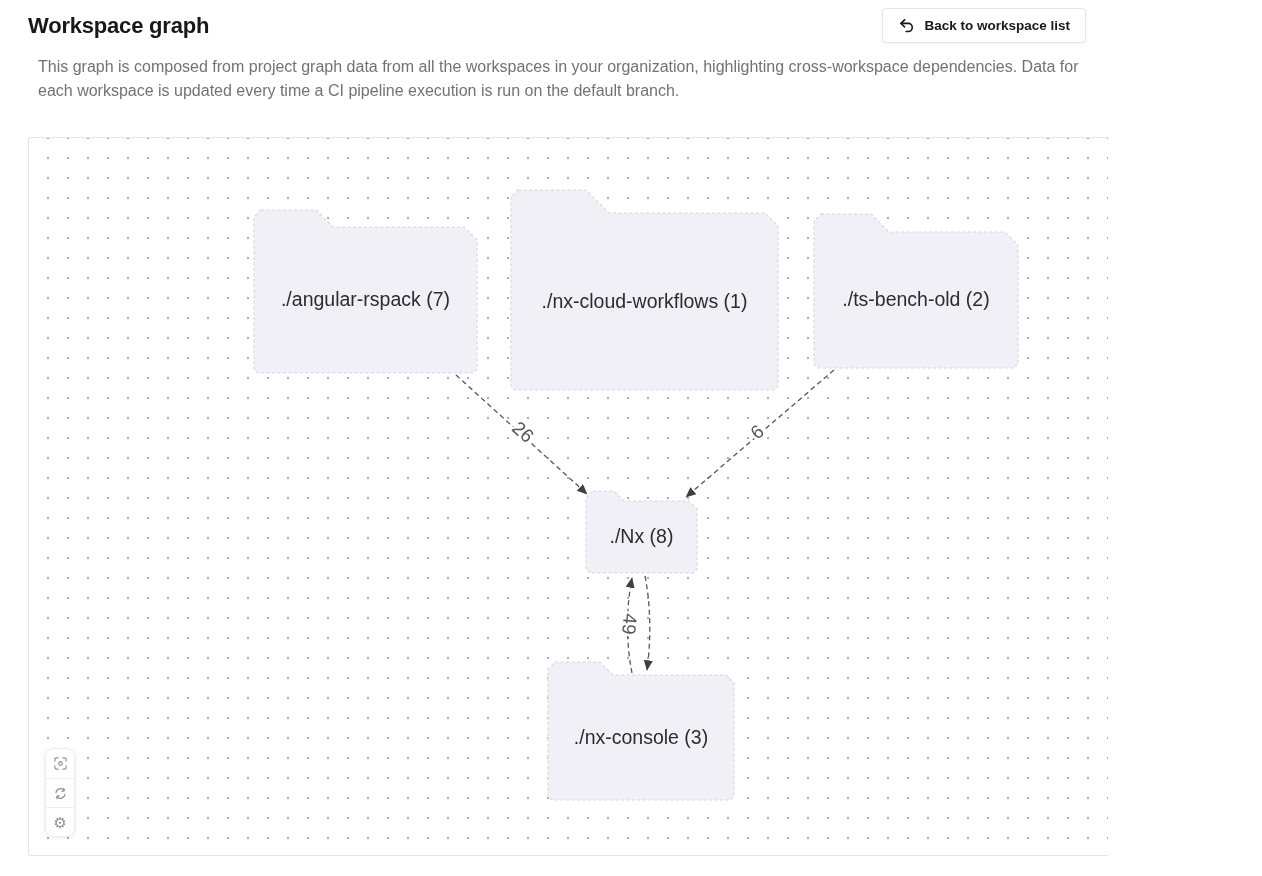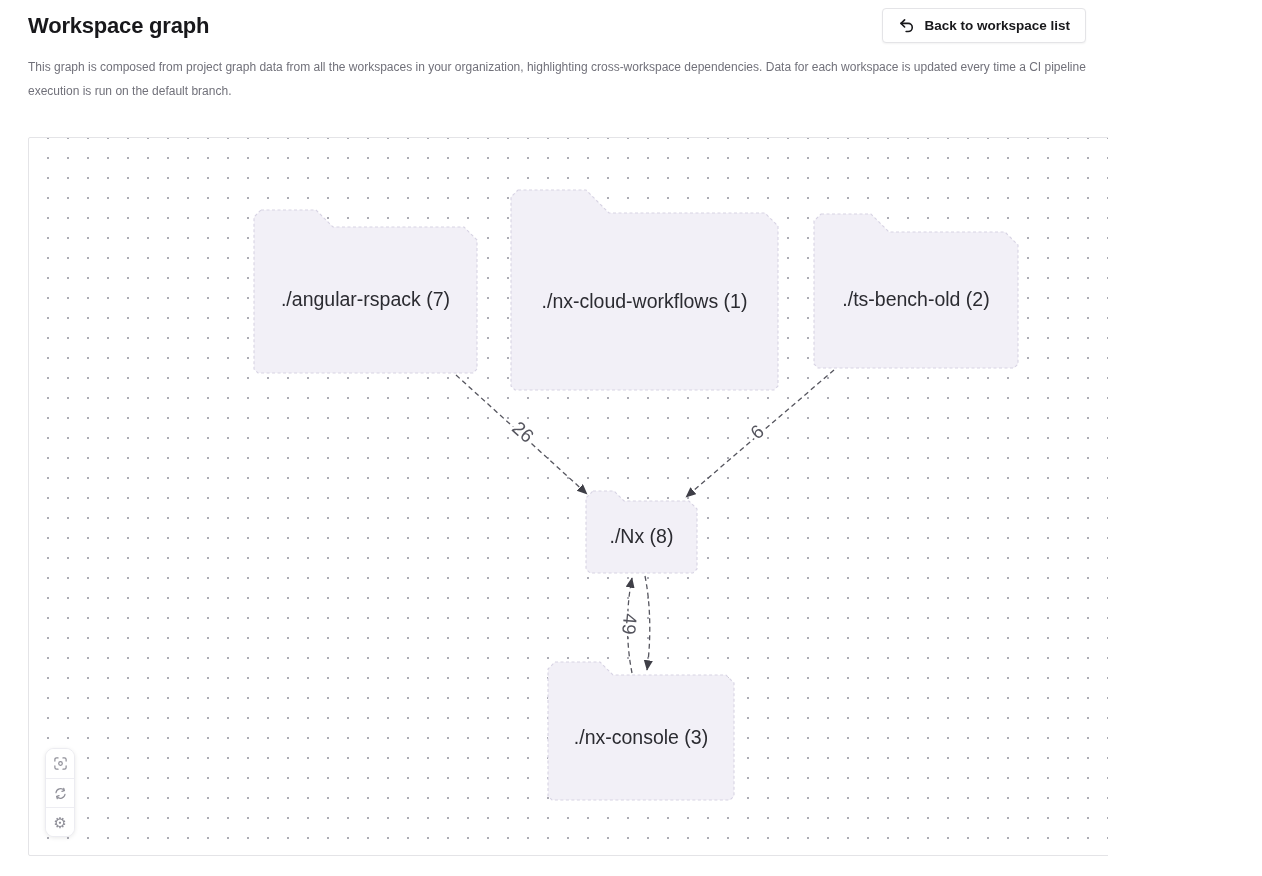--- a/index.html
+++ b/index.html
@@ -7,21 +7,21 @@
   .page { width:1108px; height:876px; padding:13px 22px 0 28px; overflow:hidden; }
 
   .header-row { display:flex; justify-content:space-between; align-items:flex-start; }
   .page-title { font-size:22px; font-weight:700; color:#18181b; letter-spacing:-0.2px; }
 
   .back-btn { display:flex; align-items:center; gap:9px; background:#fff;
     border:1px solid #e4e4e7; border-radius:4px; padding:8px 15px; cursor:pointer;
     box-shadow:0 1px 2px rgba(0,0,0,0.05); margin-top:-5px; }
   .back-btn span { font-size:13.5px; font-weight:700; color:#18181b; }
 
-  .description { margin-top:12px; font-size:12px; line-height:24px; color:#71717a; max-width:1212px; }
+  .description { margin-top:12px; font-size:16px; line-height:24px; color:#71717a; max-width:1212px;margin-left:10px; }
 
   .canvas { position:relative; margin-top:34px; width:1212px; height:719px;
     border:1px solid #e4e4e7; border-radius:2px; background:#fff; overflow:hidden;
     background-image:radial-gradient(#ababb3 1.15px, transparent 1.35px);
     background-size:20px 20px; background-position:9px 10px; }
 
   svg.graph { position:absolute; inset:0; }
   .node-shape { fill:#f2f0f7; stroke:#d7d3e3; stroke-width:1.1; stroke-dasharray:3 2.5; }
   .node-label { fill:#2b2b31; font-size:19.5px; text-anchor:middle; dominant-baseline:middle;
     font-family:"Liberation Sans","DejaVu Sans",sans-serif; }

